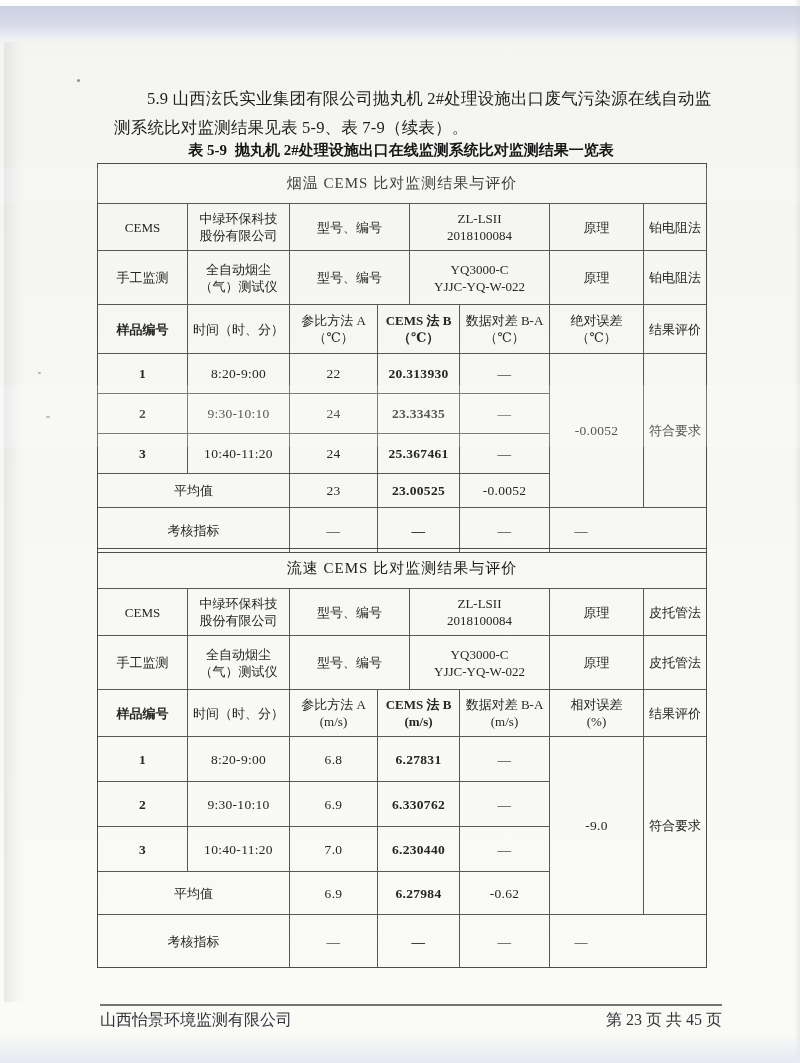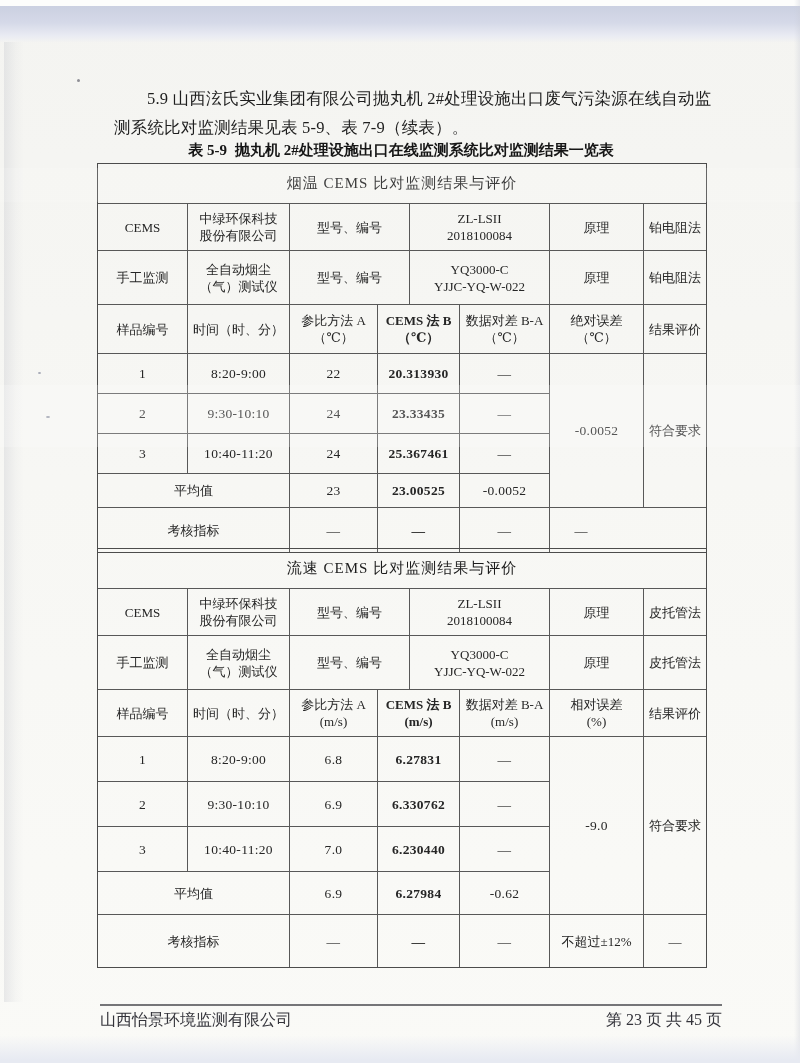--- a/index.html
+++ b/index.html
@@ -60,21 +60,21 @@
   .cell{
     box-sizing:border-box;border-right:1px solid #585858;
     display:flex;align-items:center;justify-content:center;
     text-align:center;padding:1px 2px;line-height:17px;
   }
   .cell.last{border-right:none;}
   .pre{white-space:pre-line;}
   .grp{width:100%;font-size:15px;letter-spacing:1px;color:#1c1c1c;}
   
   .we1{width:90px;} .we2{width:102px;} .we3{width:120px;text-align:right;} .we4{width:140px;} .we5{width:94px;} .we6{width:62px;}
-  .wc1{width:90px;} .wc2{width:102px;} .wc3{width:88px;} .wc4{width:82px;font-weight:bold;} .wc5{width:90px;} .wc6{width:94px;} .wc7{width:62px;}
+  .wc1{width:90px;font-weight:bold;} .wc2{width:102px;} .wc3{width:88px;} .wc4{width:82px;font-weight:bold;} .wc5{width:90px;} .wc6{width:94px;} .wc7{width:62px;}
   .wlab{width:192px;}
   
   .t1 .r-group{height:39px;} .t1 .r-e1{height:46px;} .t1 .r-e2{height:53px;}
   .t1 .r-ch{height:48px;}   .t1 .dl-row{height:39px;} .t1 .dl-row.avg{height:33px;}
   .t1 .r-as{height:44px;}
   .t2 .r-group{height:39px;} .t2 .r-e1{height:46px;} .t2 .r-e2{height:53px;}
   .t2 .r-ch{height:46px;}   .t2 .dl-row{height:44px;} .t2 .dl-row.avg{height:42px;}
   .t2 .r-as{height:52px;}
   
   .databand{display:flex;border-bottom:1px solid #585858;align-items:stretch;}
@@ -269,21 +269,20 @@
       </div>
       <div class="cell wc6 num merged">-9.0</div>
       <div class="cell wc7 merged last">符合要求</div>
     </div>
 
     <div class="trow r-as">
       <div class="cell wlab">考核指标</div>
       <div class="cell wc3 num">—</div>
       <div class="cell wc4 num">—</div>
       <div class="cell wc5 num">—</div>
-      <div class="cell wc6">不超过±12%</div>
       <div class="cell wc7 last">—</div>
     </div>
   </div>
 
   <div class="light-band lb1"></div>
   <div class="light-band lb2"></div>
 
   <div class="footer-rule"></div>
   <div class="footer">
     <span>山西怡景环境监测有限公司</span>

